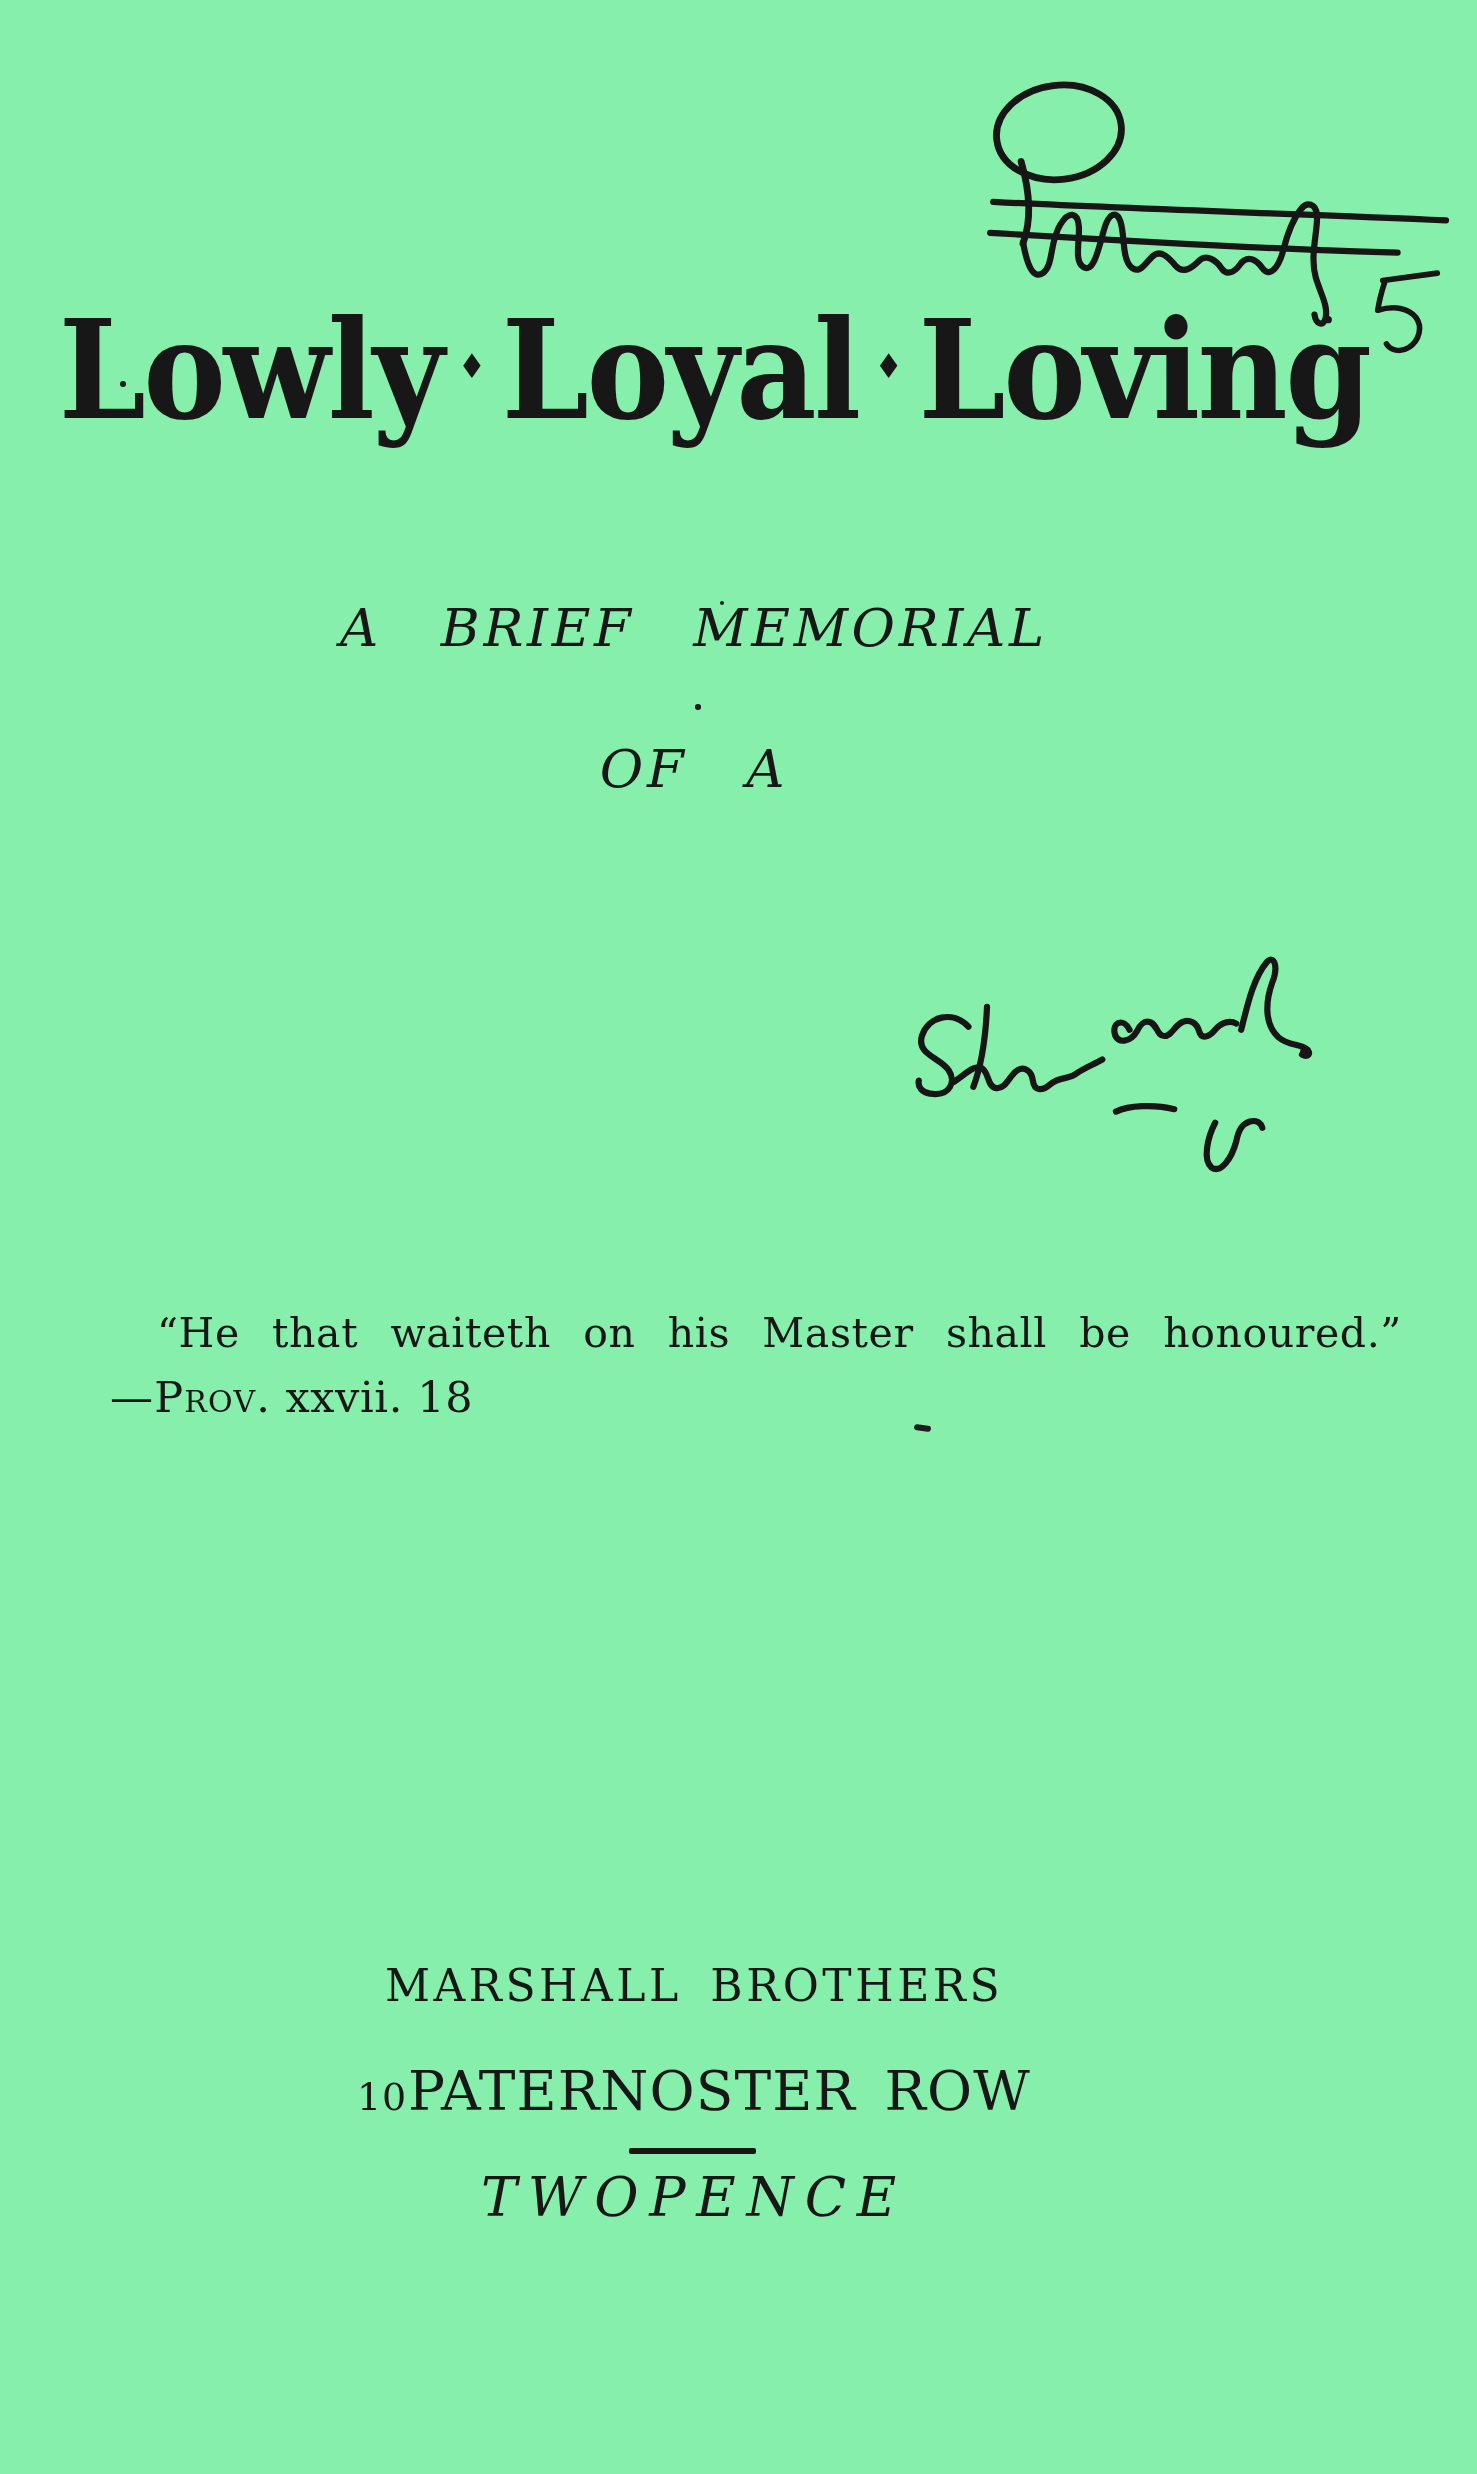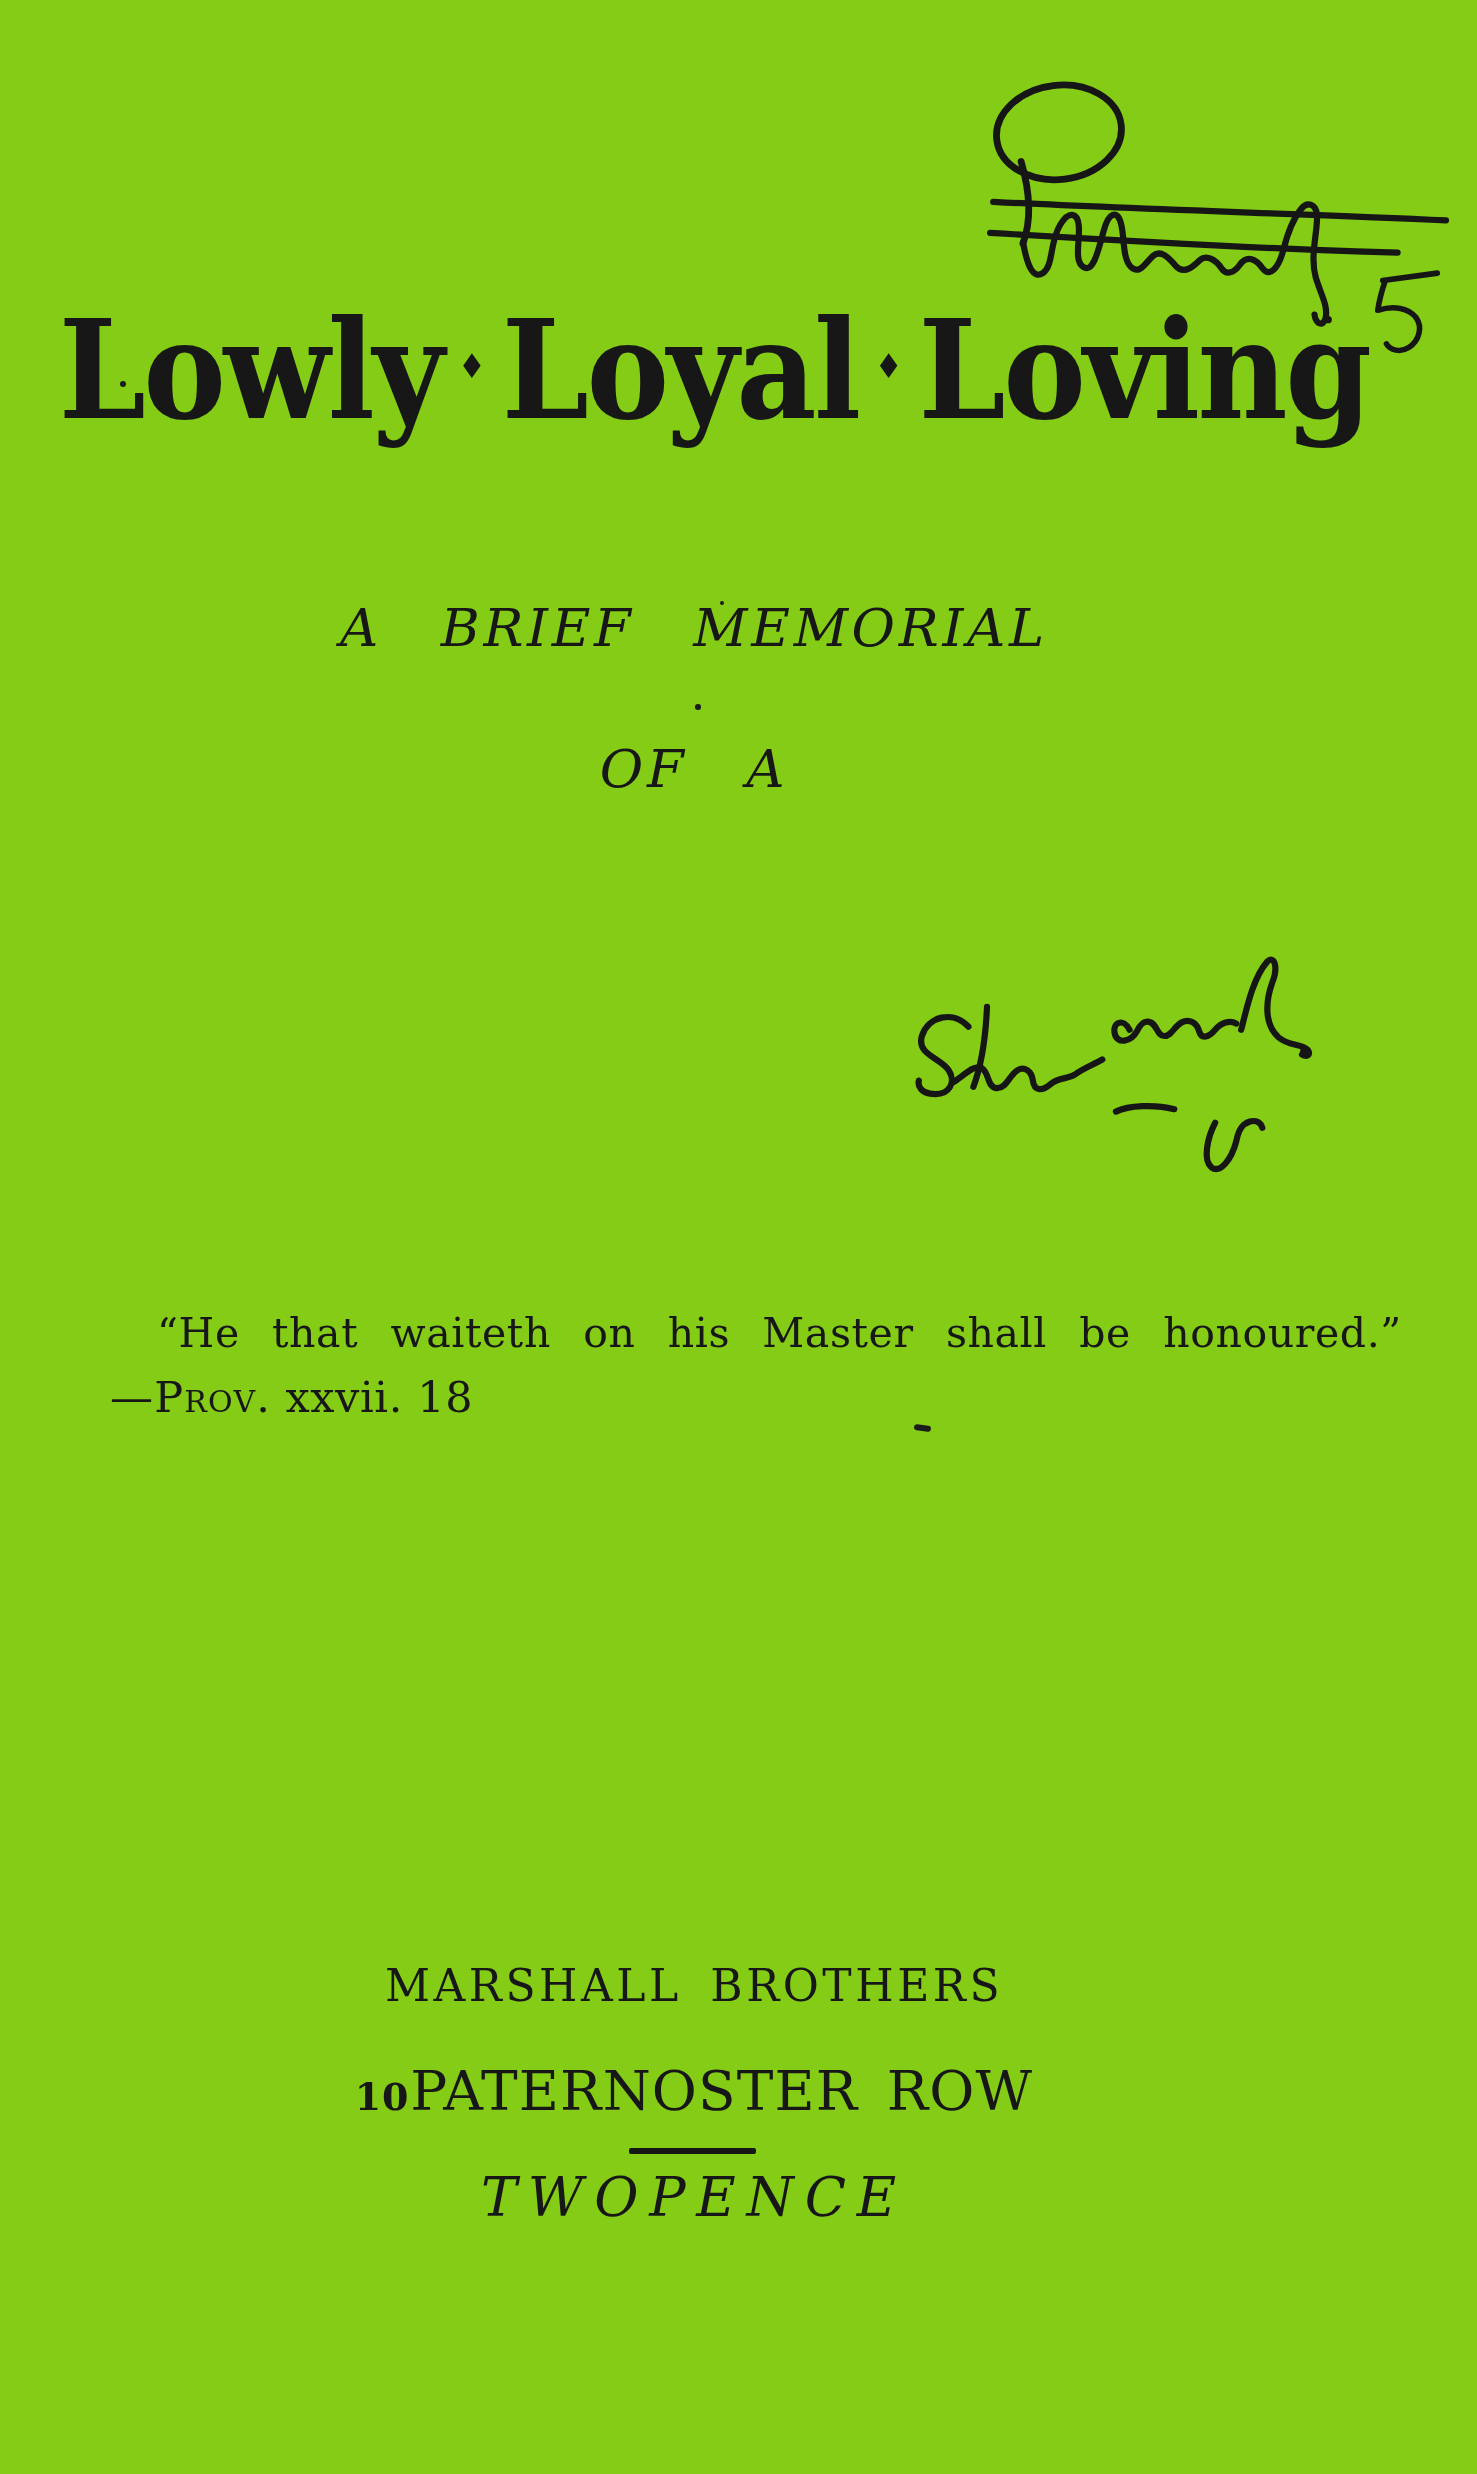--- a/index.html
+++ b/index.html
@@ -1,19 +1,19 @@
 <!DOCTYPE html>
 <html style="font-size:10px"><head>
 <meta charset="utf-8">
 <style>
   html,body{margin:0;padding:0;background:#e8e8e8;}
   .page{
     position:relative;
     width:1478px;height:2475px;
-    background:#84cc16;
+    background:#86efac;
     overflow:hidden;
     font-family:"DejaVu Serif", serif;
     color:#171717;
   }
   .abs{position:absolute;}
   .centerline{
     position:absolute;left:0;width:1388px;
     text-align:center;line-height:1;white-space:nowrap;
   }
   
@@ -42,21 +42,21 @@
     white-space:nowrap;
   }
   .quote2{
     position:absolute;left:110px;top:1376px;
     font-size:43px;line-height:1;white-space:nowrap;letter-spacing:0.6px;
   }
   .smallcaps{font-variant:small-caps;letter-spacing:1.2px;}
   .imp-city{top:1870px;font-size:50px;letter-spacing:.10em;}
   .imp-pub{top:1964px;font-size:44px;letter-spacing:.08em;word-spacing:.25em;}
   .imp-addr{top:2064px;font-size:55px;letter-spacing:.02em;word-spacing:.18em;}
-  .imp-num{font-size:38px;letter-spacing:.02em;margin-right:1px;font-weight:bold;}
+  .imp-num{font-size:38px;letter-spacing:.02em;margin-right:1px;}
   .imp-rule{
     position:absolute;left:629px;top:2148px;width:127px;height:5.6px;
     background:#161616;border-radius:1.9px;
   }
   .imp-price{top:2171px;font-size:54px;font-style:italic;letter-spacing:.20em;}
   .speck{position:absolute;background:#1c1c1c;border-radius:50%;}
   .ink-stroke{fill:none;stroke:#161616;stroke-linecap:round;stroke-linejoin:round;}
 </style>
 </head>
 <body>

